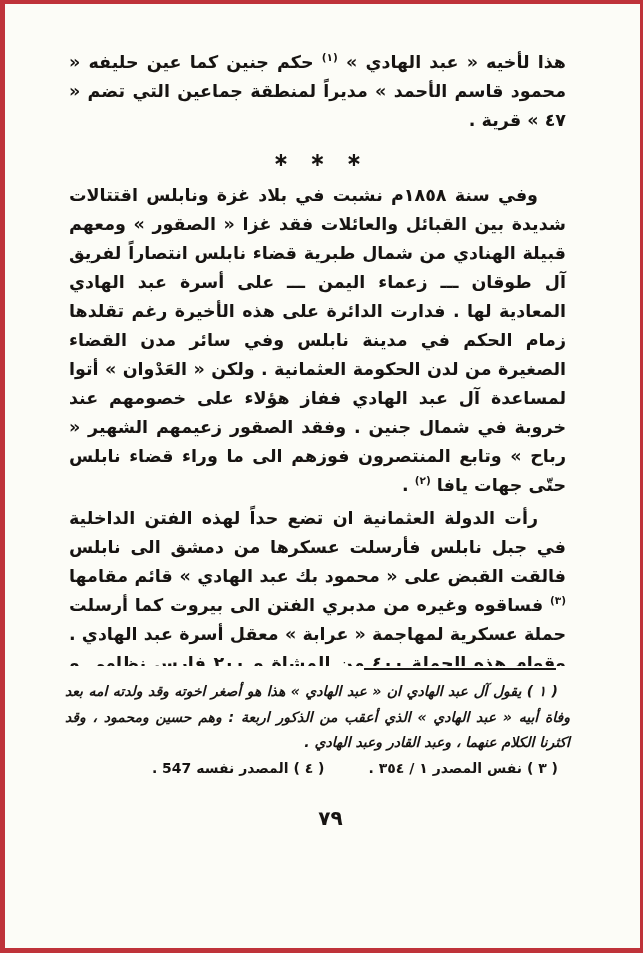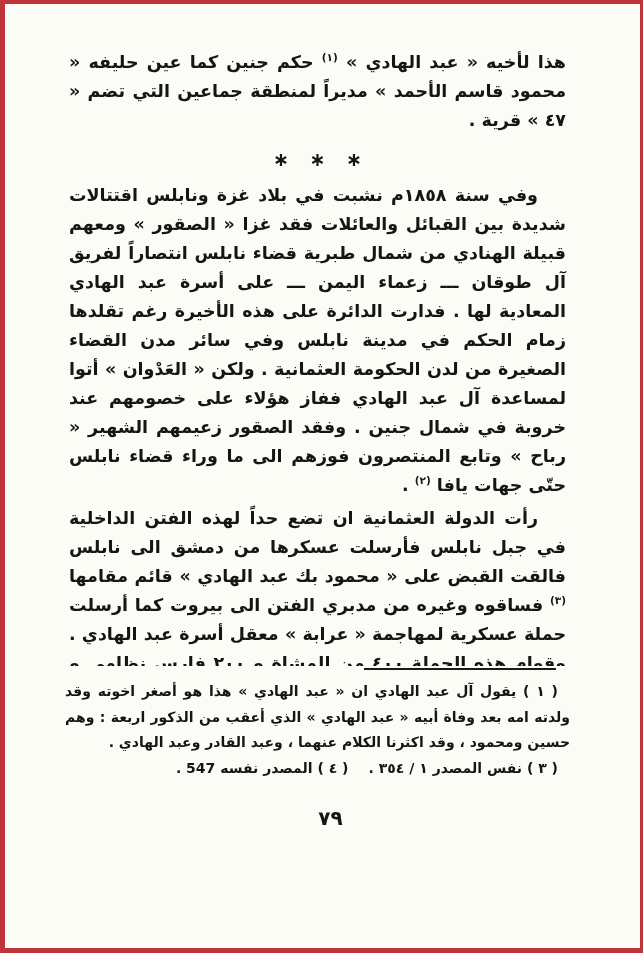--- a/index.html
+++ b/index.html
@@ -54,30 +54,31 @@
     width: 192px; height: 2px;
     background: #1c1a18;
     margin: 0 14px 9px 0; 
   }
   p.fn {
     margin: 0;
     font-size: 14px;
     line-height: 25.5px;
     font-weight: bold;
     text-align: justify;
+    font-style: italic;
   }
   p.fn.first-indent { text-indent: 12px; }
   p.fn-row {
     margin: 0;
     font-size: 14px;
     line-height: 25.5px;
     font-weight: bold;
     text-indent: 12px;
   }
-  p.fn-row .fn-right { margin-left: 20px; }
+  p.fn-row .fn-right { margin-left: 44px; }
   .page-number {
     position: absolute;
     left: 78px; top: 806px; width: 505px;
     text-align: center;
     font-size: 20px;
     font-weight: bold;
     color: #171412;
     direction: rtl;
   }
 </style>

